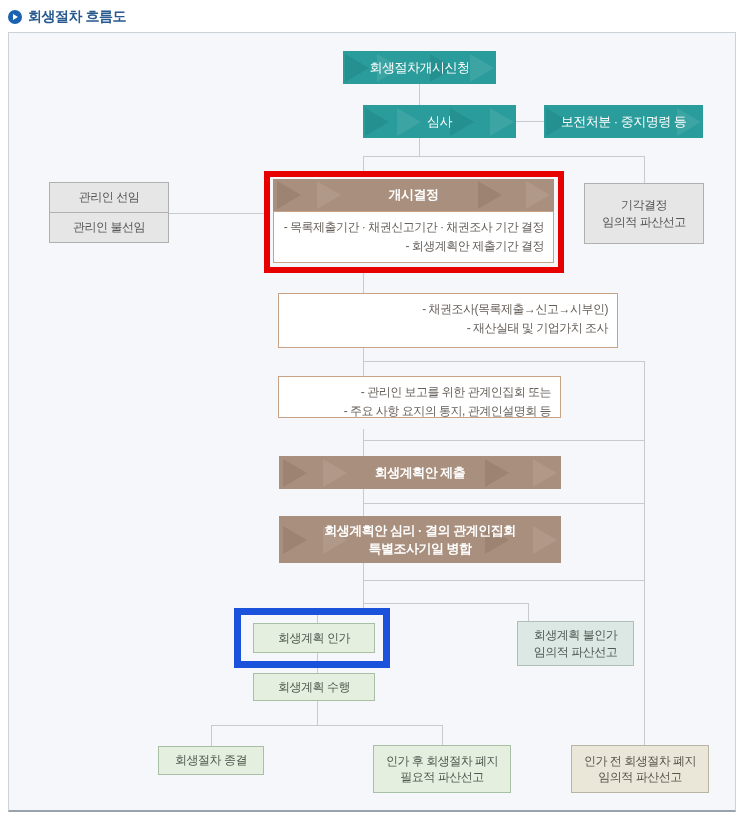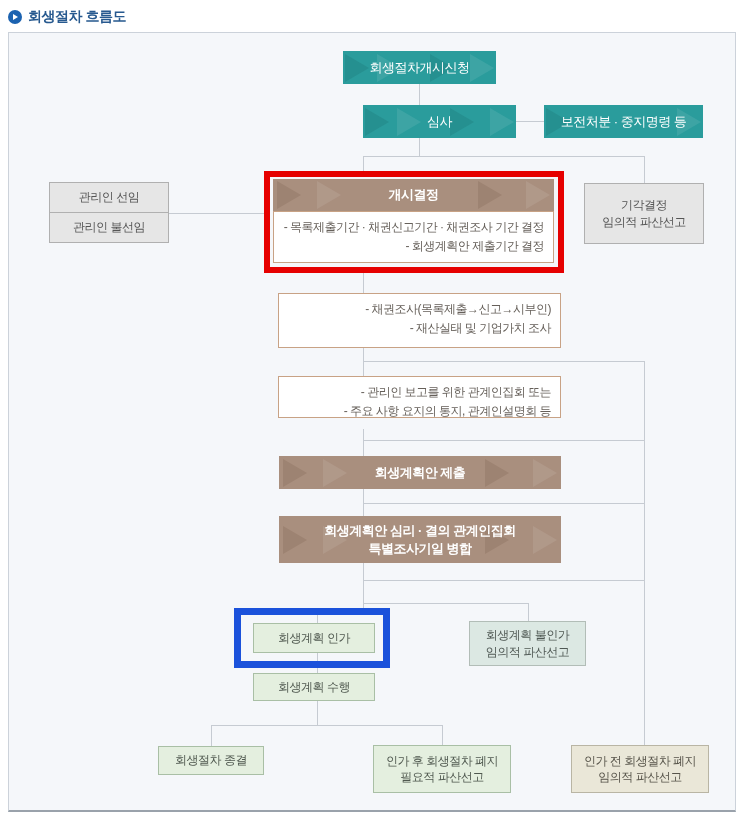--- a/index.html
+++ b/index.html
@@ -19,21 +19,21 @@
   .vl{width:1px;}
   .hl{height:1px;}
   
   .node{position:absolute;box-sizing:border-box;display:flex;flex-direction:column;align-items:center;
         justify-content:center;text-align:center;z-index:2;overflow:hidden;}
   .node .lbl{position:relative;z-index:3;line-height:1.35;}
   .teal{background:#2a9c9c;color:#fff;font-weight:normal;font-size:13px;letter-spacing:-0.5px;}
   .brown{background:#a98f7e;color:#fff;font-weight:bold;font-size:13px;letter-spacing:-0.5px;}
   .gray{background:#e6e6e6;border:1px solid #b0b0b0;color:#555;font-size:12px;letter-spacing:-0.5px;}
   .green{background:#e4efdf;border:1px solid #a9bfa5;color:#4f584f;font-size:12px;letter-spacing:-0.5px;}
-  .mint{background:#dce8e3;border:1px solid #b2bdb7;color:#4f5854;font-size:12px;letter-spacing:-0.5px;}
+  .mint{background:#dce8e3;border:1px solid #b2bdb7;color:#4f5854;font-size:12px;letter-spacing:-0.5px;margin-left:48px;}
   .beige{background:#eae7d8;border:1px solid #b9b5a4;color:#57544a;font-size:12px;letter-spacing:-0.5px;}
   .listbox{position:absolute;box-sizing:border-box;background:#fff;border:1px solid #c8a285;
            color:#66605a;font-size:12px;line-height:1.6;text-align:left;padding:6px 9px;
            letter-spacing:-0.5px;z-index:2;}
   .listbox span{display:block;white-space:nowrap;text-align:right;}
   
   .chev{position:absolute;top:50%;transform:translateY(-50%);width:0;height:0;z-index:2;
         border-top:14px solid transparent;border-bottom:14px solid transparent;}
   .chev.d{border-left:24px solid rgba(0,40,40,0.10);}
   .chev.l{border-left:24px solid rgba(255,255,255,0.09);}
@@ -120,21 +120,21 @@
       <i class="chev l" style="left:44px"></i>
       <i class="chev d" style="right:52px"></i>
       <i class="chev l" style="right:4px"></i>
       <span class="lbl">개시결정</span>
     </div>
     <div class="listbox" style="left:264px;top:178px;width:281px;height:52px">
       <span>- 목록제출기간 · 채권신고기간 · 채권조사 기간 결정</span>
       <span>- 회생계획안 제출기간 결정</span>
     </div>
 
-    <div class="listbox" style="left:269px;top:260px;width:283px;height:55px">
+    <div class="listbox" style="left:269px;top:260px;width:340px;height:55px">
       <span>- 채권조사(목록제출→신고→시부인)</span>
       <span>- 재산실태 및 기업가치 조사</span>
     </div>
 
     <div class="listbox" style="left:269px;top:343px;width:283px;height:42px">
       <span>- 관리인 보고를 위한 관계인집회 또는</span>
       <span>- 주요 사항 요지의 통지, 관계인설명회 등</span>
     </div>
 
     <div class="node brown" style="left:270px;top:423px;width:282px;height:33px">

